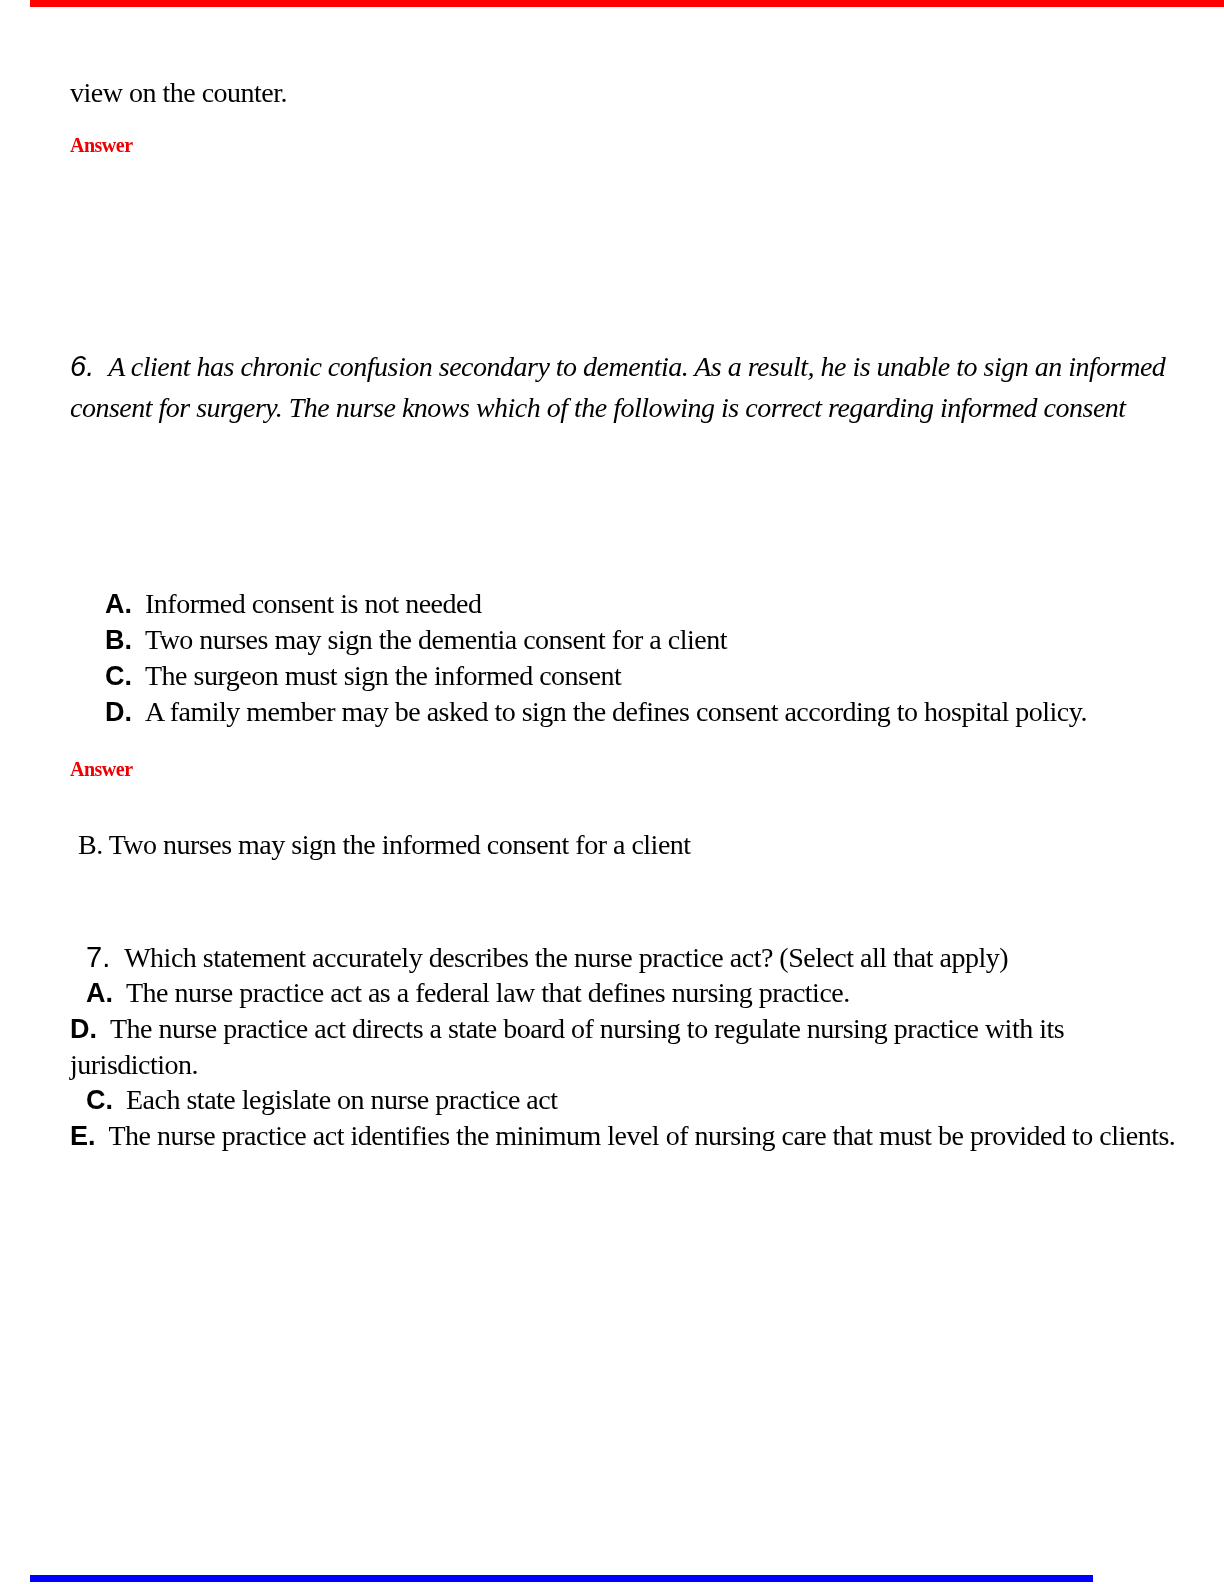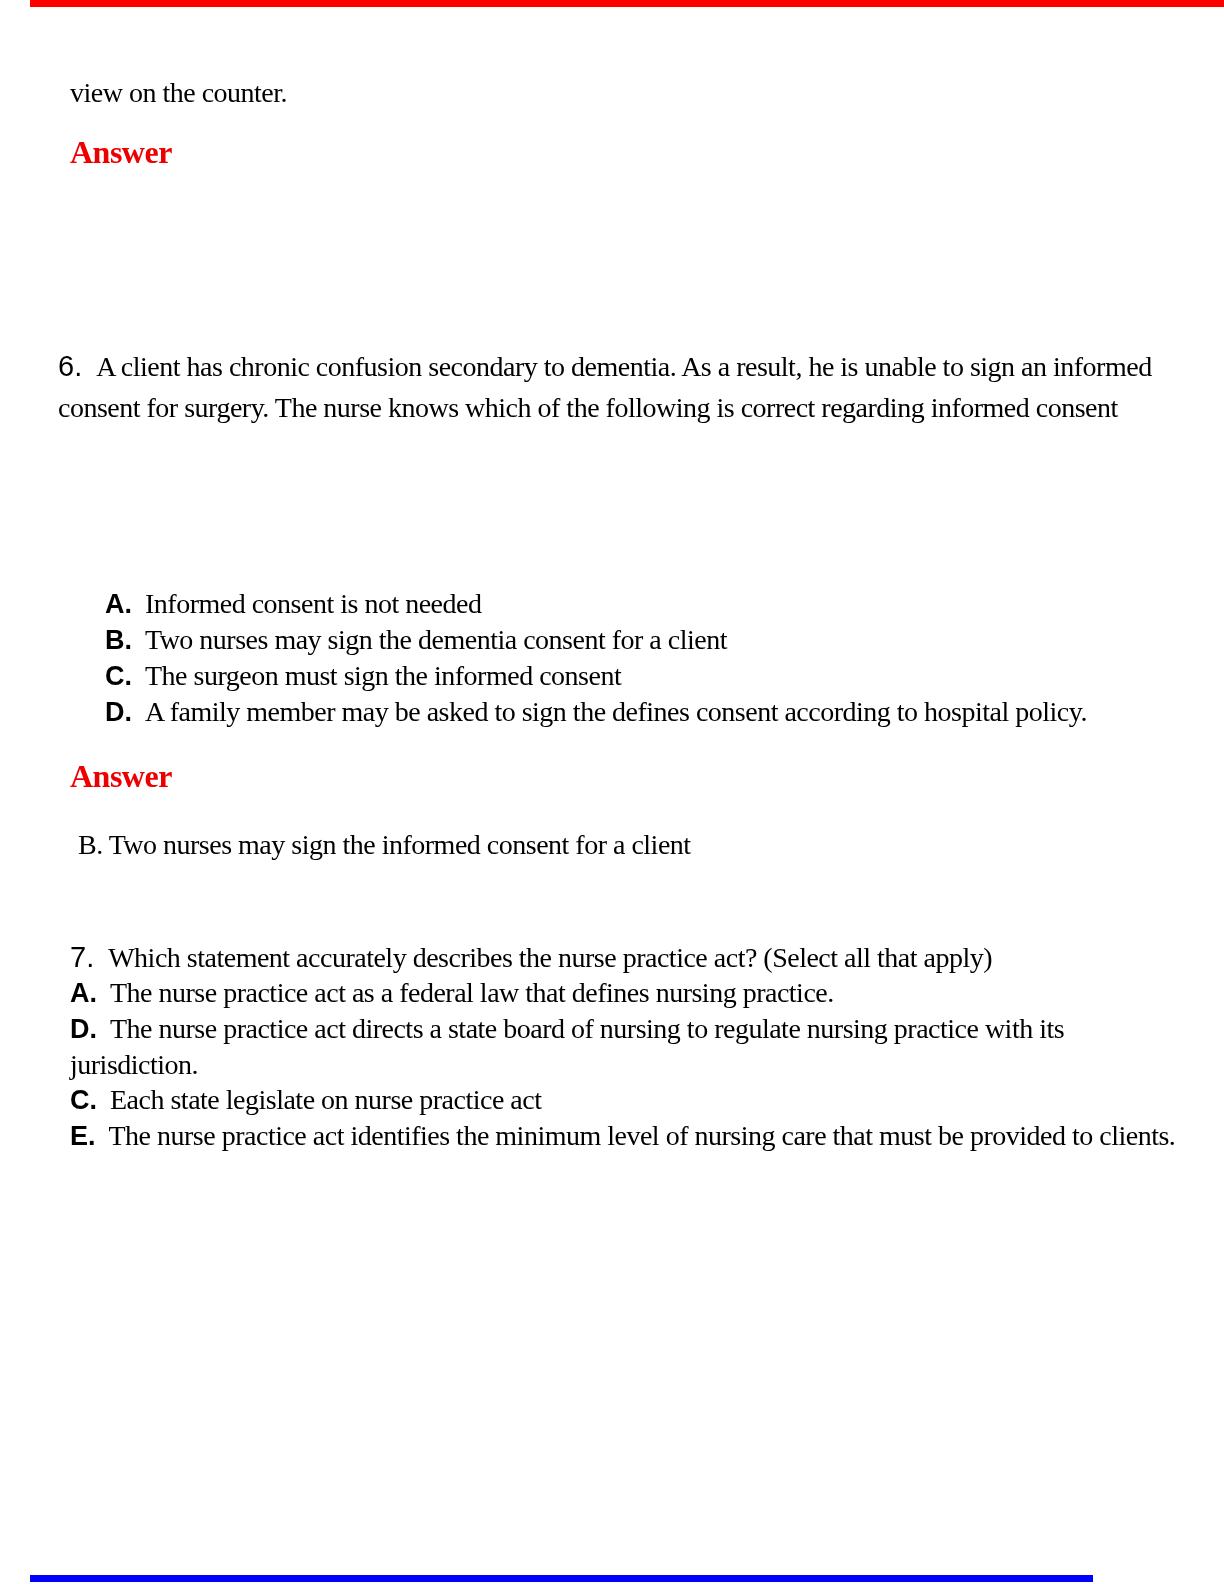--- a/index.html
+++ b/index.html
@@ -31,49 +31,49 @@
     font-family: "Liberation Serif", "DejaVu Serif", serif;
     font-size: 28px;
     letter-spacing: -0.5px;
     line-height: 41px;
   }
   .answer-label {
     position: absolute;
     left: 70px;
     font-family: "Liberation Serif", "DejaVu Serif", serif;
     font-weight: bold;
-    font-size: 32px;
+    font-size: 20px;
     letter-spacing: -0.5px;
   }
   .qnum {
     font-family: "Liberation Sans", "DejaVu Sans", sans-serif;
     font-size: 29px;
     letter-spacing: 0;
     margin-right: 14px;
   }
   .letter {
     font-family: "Liberation Sans", "DejaVu Sans", sans-serif;
     font-weight: bold;
     font-size: 27px;
     letter-spacing: 0;
     margin-right: 13px;
   }
 
   
   .intro    { position: absolute; left: 70px; top: 72px; white-space: nowrap; }
   .label1   { top: 134px; }
   .answer1  { position: absolute; left: 70px; top: 194px; width: 1115px; line-height: 42px; text-indent: 8px; }
-  .q6text   { position: absolute; left: 58px; top: 346px; width: 1115px; line-height: 41px; }
+  .q6text   { position: absolute; left: 70px; top: 346px; width: 1115px; line-height: 41px; font-style: italic; }
   .q6opts   { position: absolute; left: 70px; top: 586px; margin-left: 35px; }
   .q6opts .opt { line-height: 36px; white-space: nowrap; }
   .label2   { top: 758px; }
   .answer2  { position: absolute; left: 70px; top: 824px; width: 1115px; text-indent: 8px; white-space: nowrap; }
   .q7block  { position: absolute; left: 70px; top: 940px; width: 1118px; }
   .q7block .opt { line-height: 35px; }
-  .q7block .one-line { white-space: nowrap; }
+  .q7block .one-line { white-space: nowrap; margin-left: 16px; }
 </style>
 </head>
 <body>
 
 <div class="page">
 
   <div class="rule rule-top" style="background: rgb(255, 0, 0);"></div>
 
   <p class="serif intro">view on the counter.</p>
 

